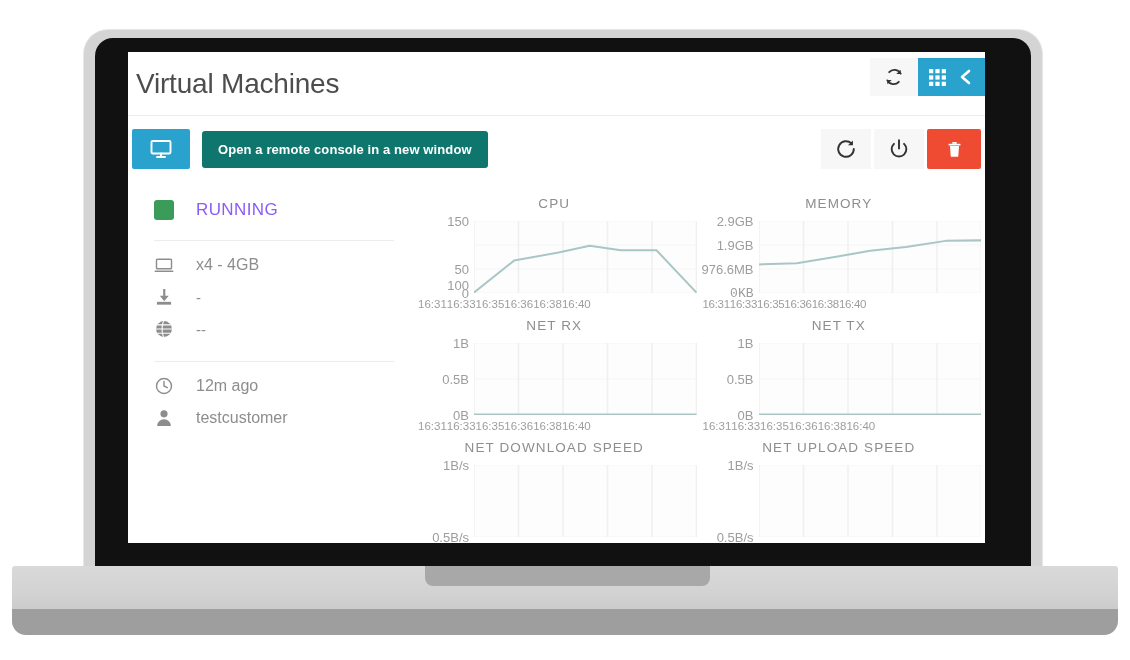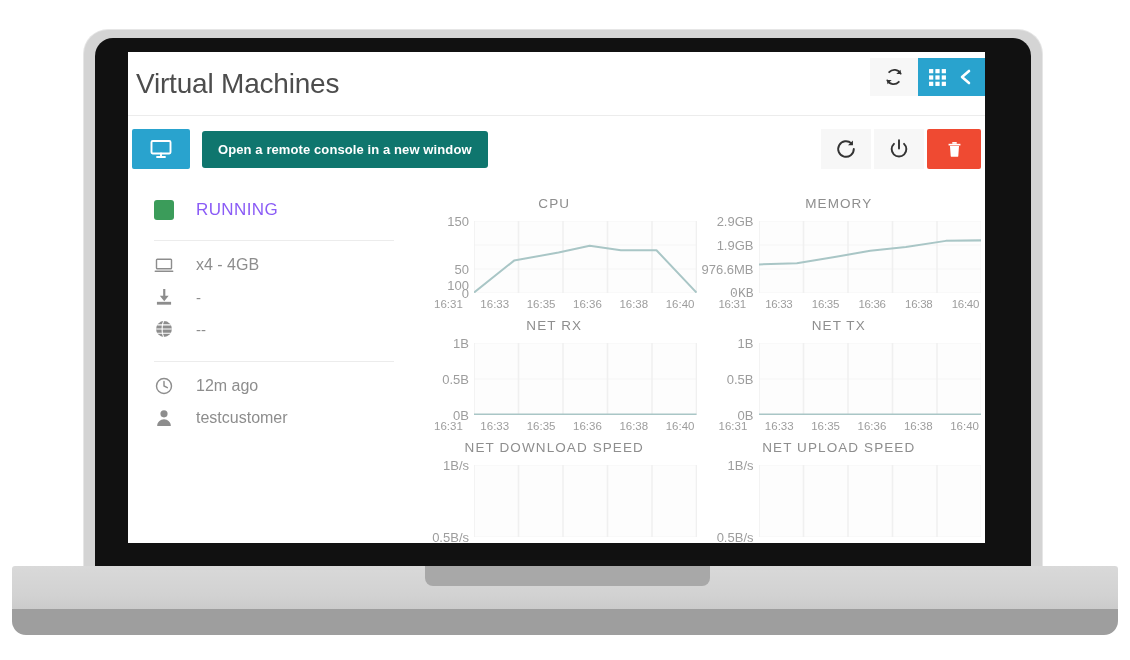--- a/index.html
+++ b/index.html
@@ -146,23 +146,23 @@
   .chart-wrap { display: flex; }
   .y-axis {
     width: 58px; position: relative; height: 72px;
     font-size: 13px; color: #9d9d9d; text-align: right;
     padding-right: 5px; box-sizing: border-box;
   }
   .y-axis span { position: absolute; right: 5px; transform: translateY(-50%); white-space: nowrap; }
   .plot { position: relative; flex: 1; height: 72px; }
   .plot svg { display: block; width: 100%; height: 100%; }
   .x-axis {
-    display: flex; justify-content: space-between;
+    display: flex; justify-content: flex-start;
     font-size: 11.5px; color: #9d9d9d;
-    margin-top: 5px; padding: 0 2px; margin-left: 16px;
+    margin-top: 5px; padding: 0 2px;
   }
   .x-axis.tight { letter-spacing: -0.3px; }
   .chart-body { padding-left: 4px; }
 </style>
 </head>
 <body>
 
 <div id="stage">
 
   <div class="laptop-shell"></div>

